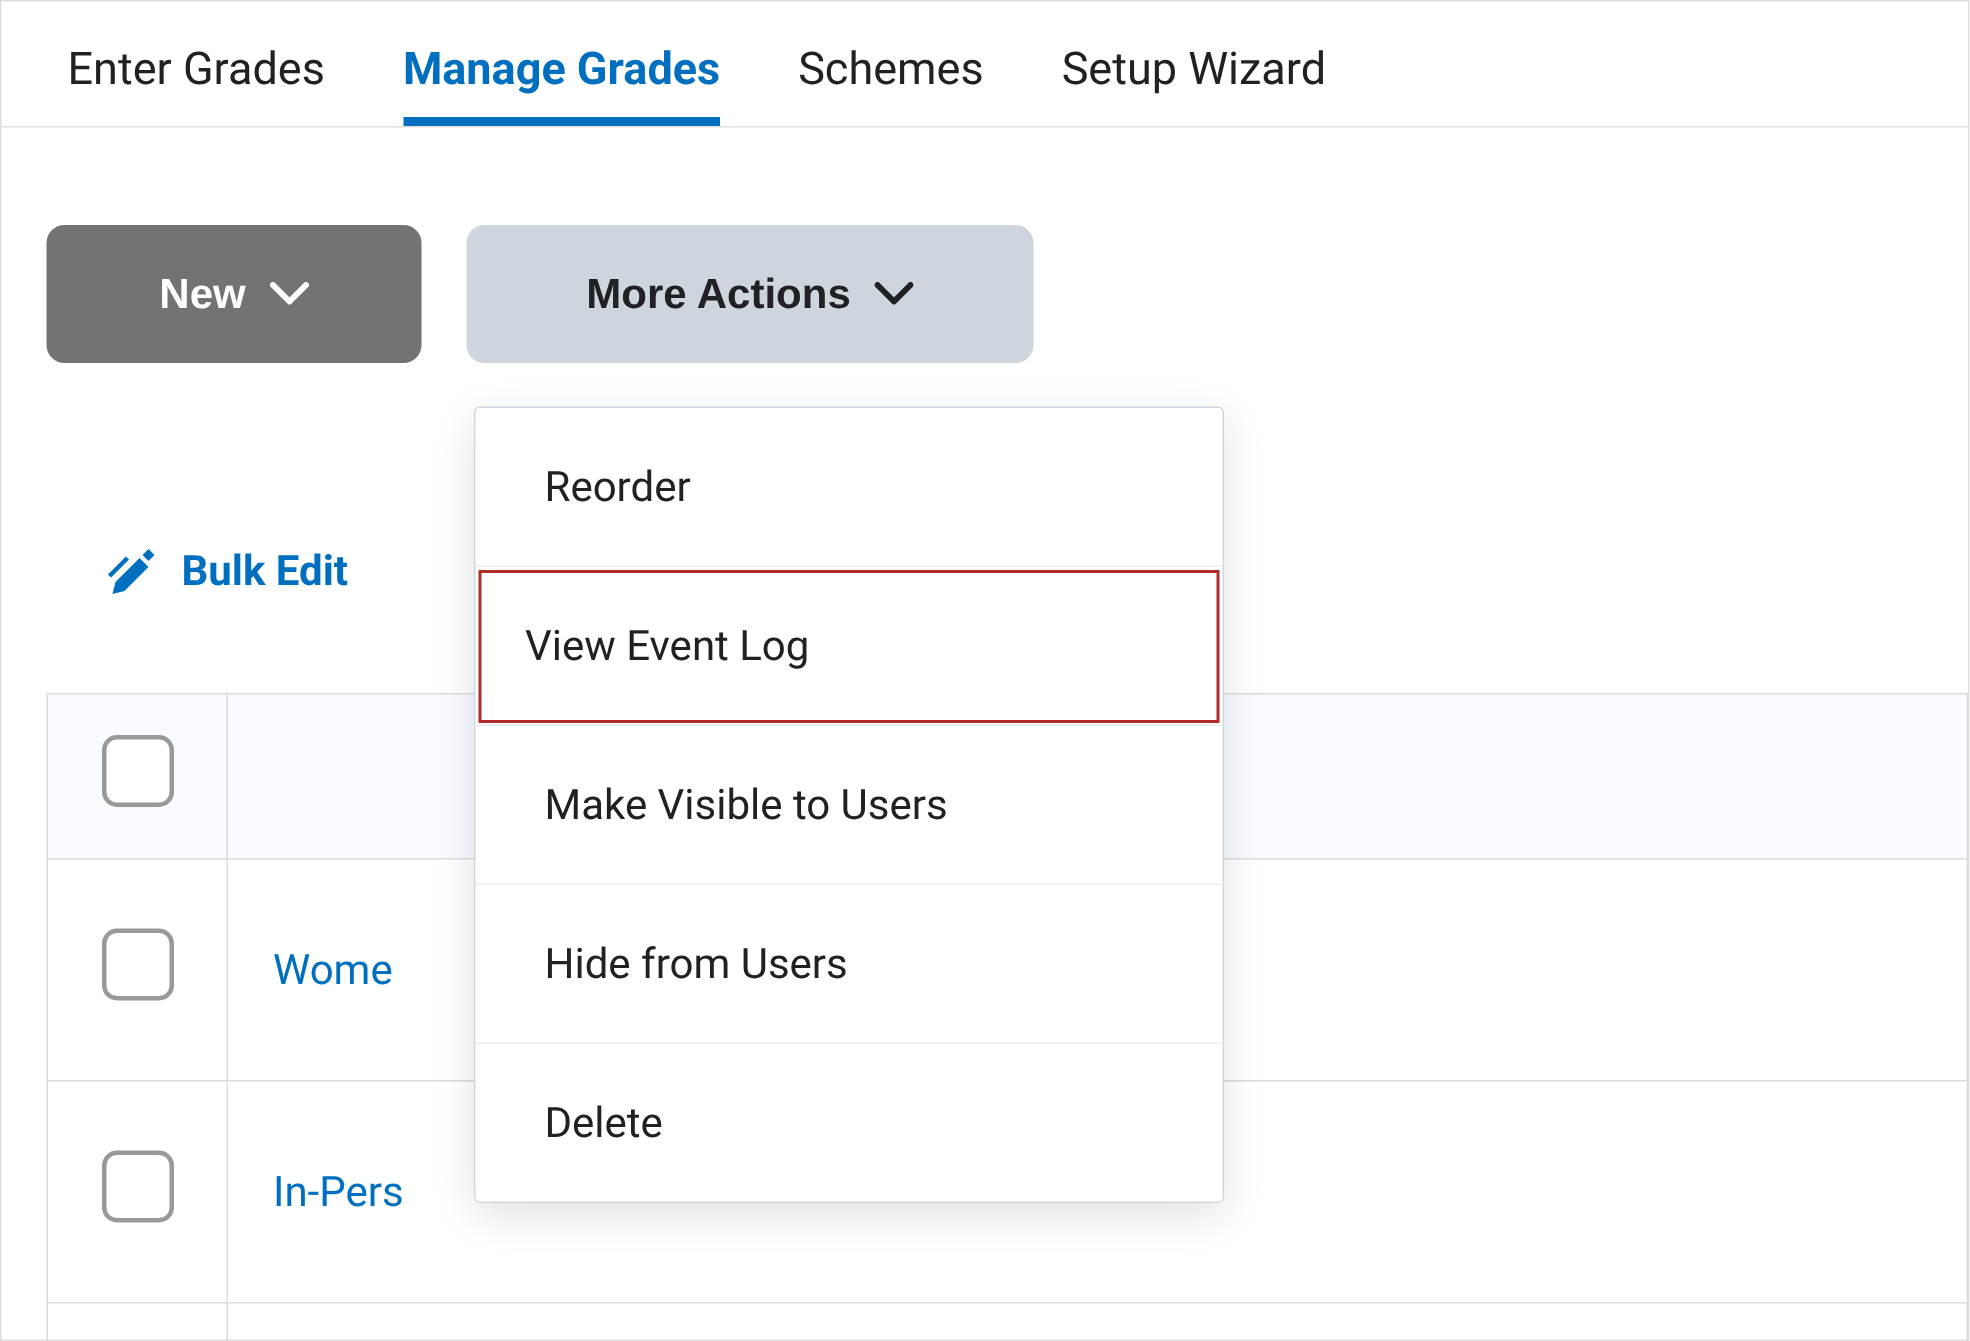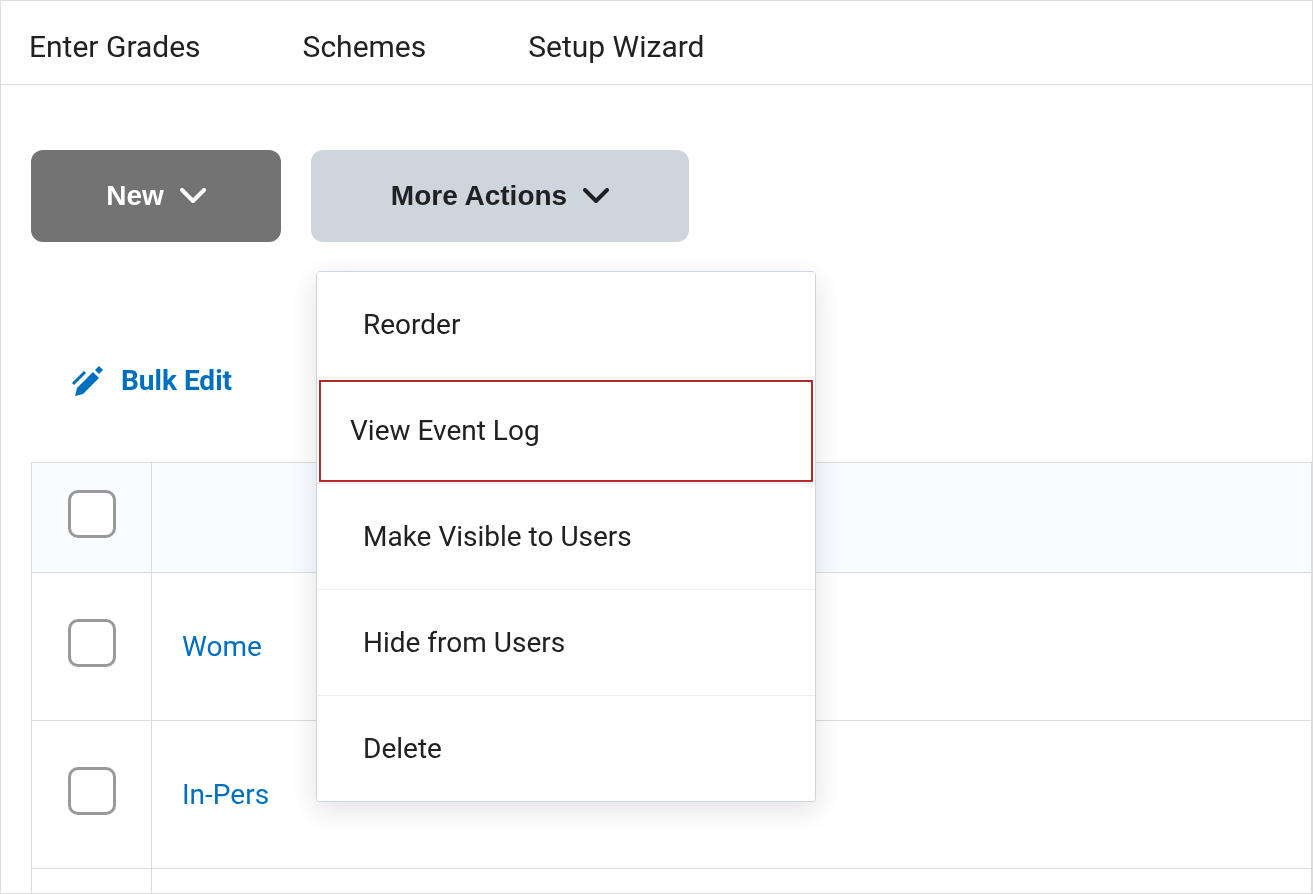--- a/index.html
+++ b/index.html
@@ -16,22 +16,22 @@
     .container {
       width: 1313px;
       height: 894px;
       border: 1px solid #ddd;
       position: relative;
       padding-top: 10px;
     }
     .tabs {
       display: flex;
       align-items: flex-end;
-      gap: 102px;
-      padding: 0 28px;
+      gap: 52px;
+      padding: 0 44px;
       border-bottom: 1px solid #e0e0e0;
       height: 74px;
     }
     .tab {
       font-size: 30px;
       color: #202122;
       padding-bottom: 20px;
       cursor: pointer;
       white-space: nowrap;
     }
@@ -165,20 +165,21 @@
       padding-left: 33px;
     }
   </style>
 </head>
 <body>
 
 <div class="container">
 
   <nav class="tabs">
     <div class="tab">Enter Grades</div>
+    <div class="tab active">Manage Grades</div>
     <div class="tab">Schemes</div>
     <div class="tab">Setup Wizard</div>
   </nav>
 
   <div class="toolbar">
     <button class="btn btn-primary">
       <span>New</span>
       <svg class="chevron-down" viewBox="0 0 26 16">
         <path d="M2 2 L13 13 L24 2" stroke="#fff" stroke-width="4" fill="none" stroke-linecap="round" stroke-linejoin="round"></path>
       </svg>

